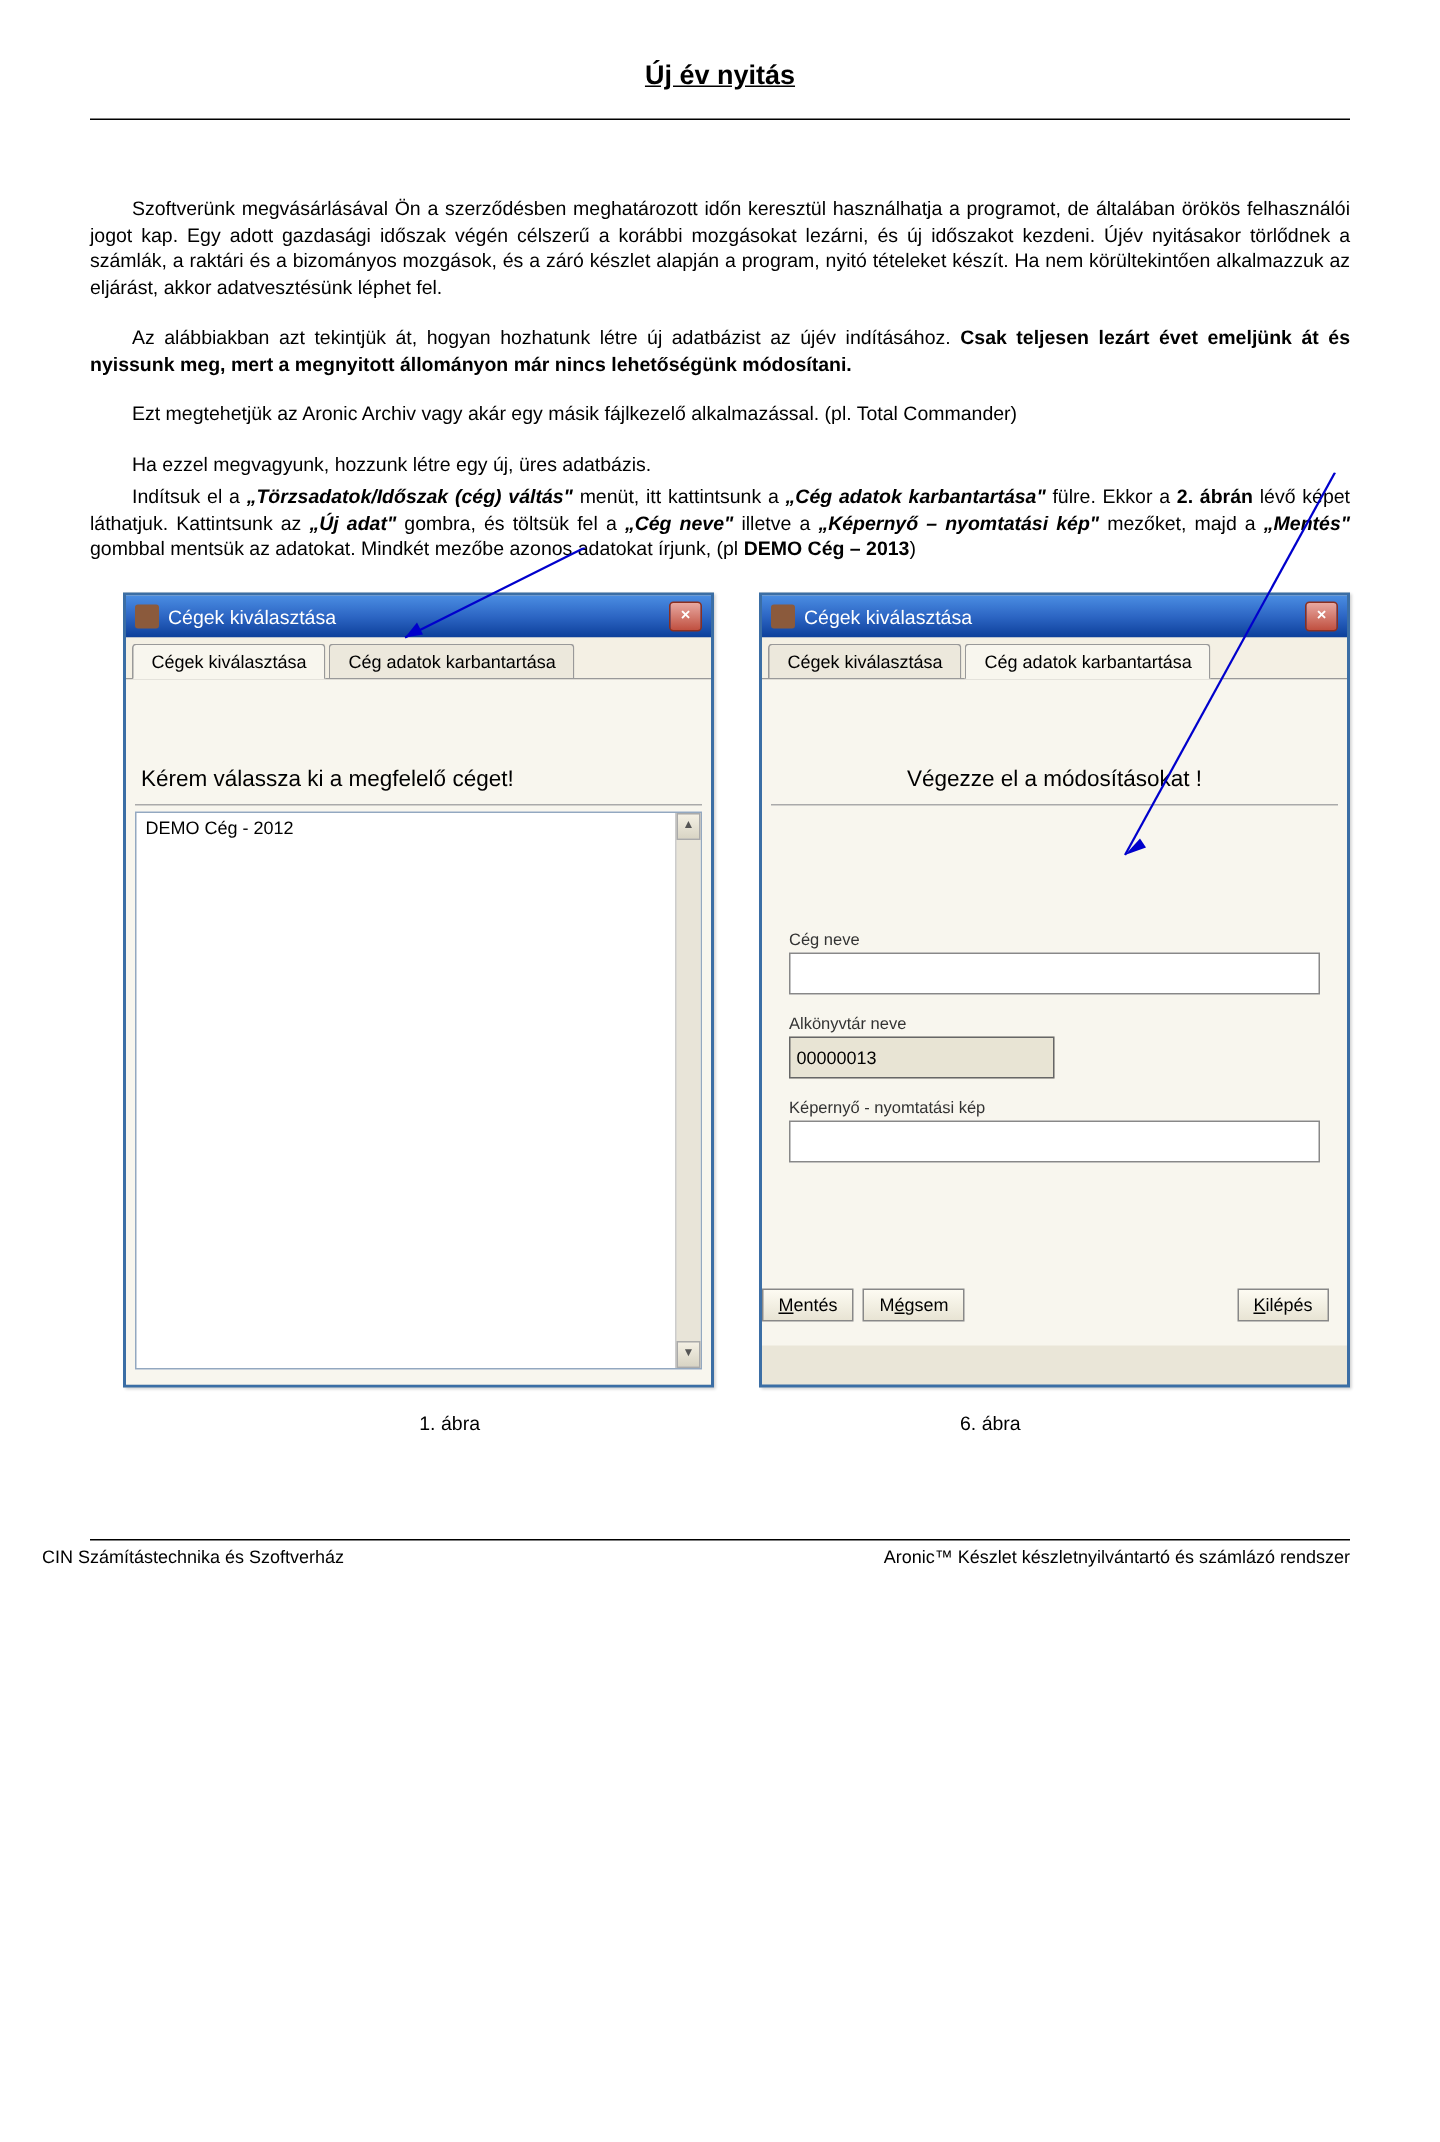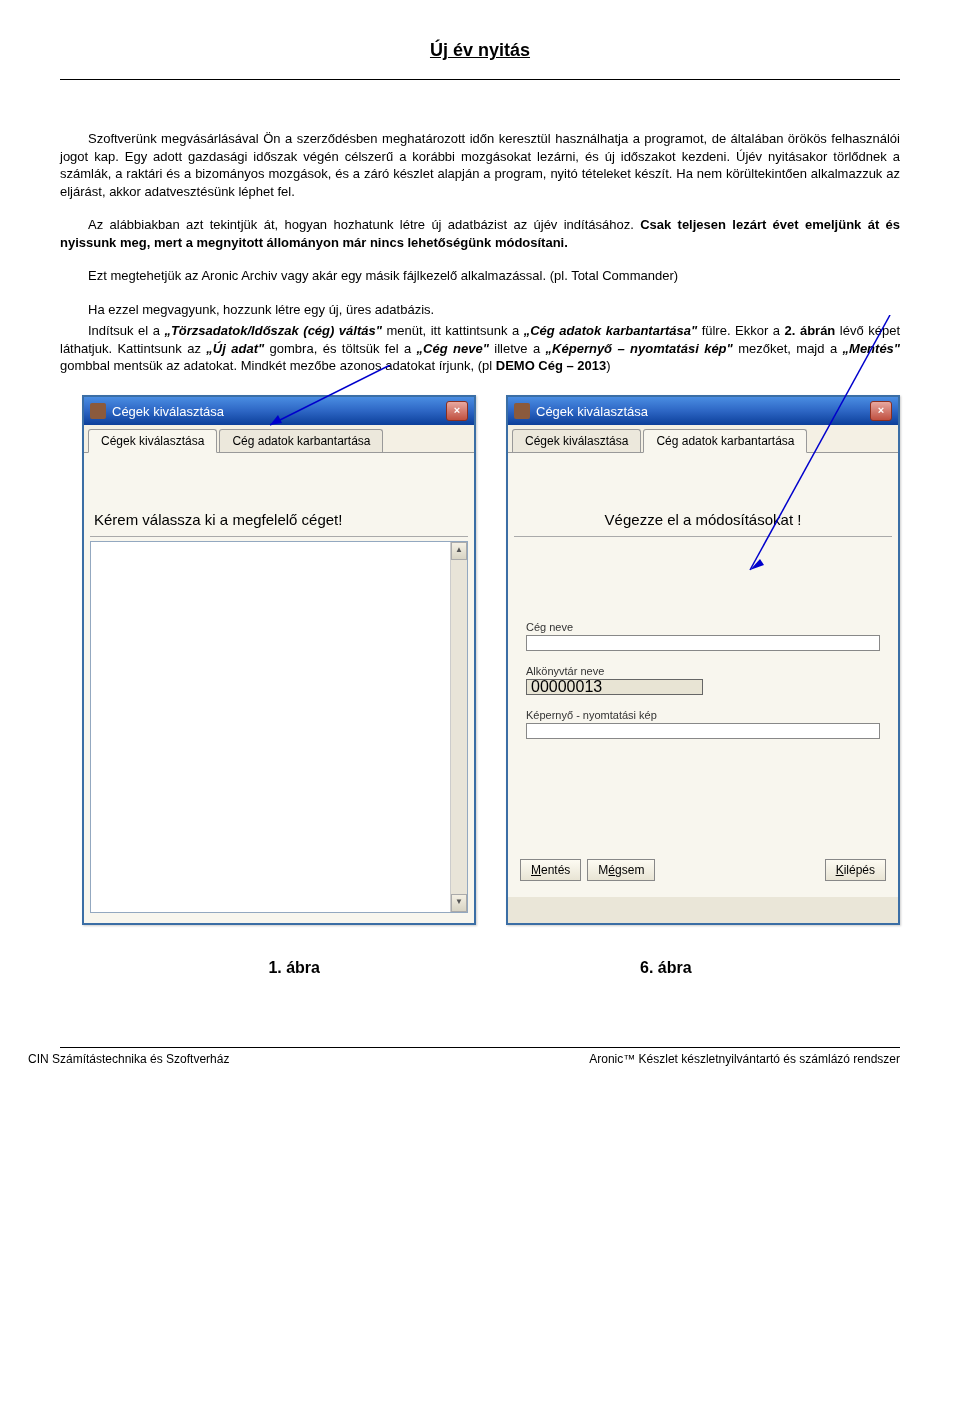--- a/index.html
+++ b/index.html
@@ -155,51 +155,51 @@
   }
   .form-area {
     padding: 80px 12px 0 12px;
     font-size: 12px;
     color: #333;
   }
   .form-row { margin-bottom: 14px; }
   .form-label { display: block; margin-bottom: 2px; font-size: 11px; }
   .form-input {
     width: 100%;
-    height: 16px;
+    height: 28px;
     border: 1px solid #888;
     background: #fff;
     box-sizing: border-box;
     padding: 2px 4px;
-    font-size: 16px;
+    font-size: 12px;
   }
   .form-input.narrow { width: 50%; background: #e8e4d4; border: 1px solid #666; }
   .button-row {
     position: absolute;
     bottom: 16px;
-    left: 12px;
+    left: 0;
     right: 12px;
     display: flex;
     gap: 6px;
   }
   .btn {
     border: 1px solid #888;
     background: linear-gradient(#fdfbf2, #e8e4d4);
     padding: 3px 10px;
     font-size: 12px;
     cursor: pointer;
   }
   .btn-right { margin-left: auto; }
   .captions {
     display: flex;
     justify-content: center;
     gap: 320px;
-    margin: 34px 0 40px 0;
-    font-weight: bold;
-    font-size: 16px;
+    margin: 16px 0 40px 0;
+    font-weight: normal;
+    font-size: 13px;
   }
   .footer-sep {
     border: none;
     border-top: 1px solid #000;
     margin: 0;
   }
   .footer {
     display: flex;
     justify-content: space-between;
     font-size: 12px;
@@ -251,20 +251,21 @@
         <div class="spacer"></div>
         <div class="close-btn">×</div>
       </div>
       <div class="tabs">
         <div class="tab active">Cégek kiválasztása</div>
         <div class="tab">Cég adatok karbantartása</div>
       </div>
       <div class="dialog-body">
         <div class="prompt">Kérem válassza ki a megfelelő céget!</div>
         <div class="listbox">
+          <div class="list-item">DEMO Cég - 2012</div>
           <div class="scrollbar">
             <div class="sb-btn">▲</div>
             <div class="sb-btn">▼</div>
           </div>
         </div>
       </div>
     </div>
 
     <div class="dialog">
       <div class="titlebar">

